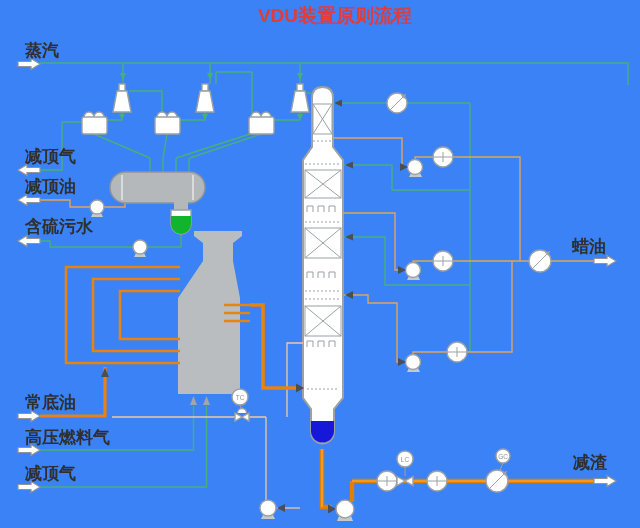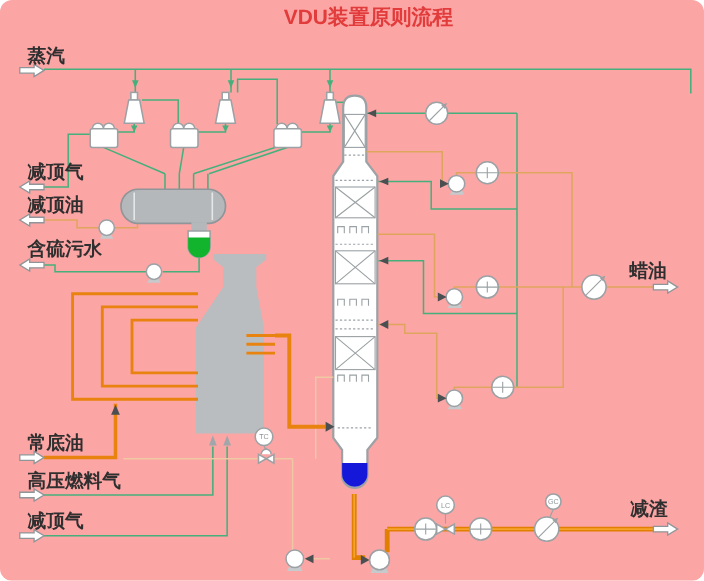--- a/index.html
+++ b/index.html
@@ -1,17 +1,17 @@
 <!DOCTYPE html>
 <html><head>
 <meta charset="utf-8">
 <style>
   html,body{margin:0;padding:0;background:#ffffff;}
-  .stage{position:relative;width:640px;height:528px;background:#fca5a5;overflow:hidden;
-         font-family:"Liberation Sans", sans-serif;border-radius:11px;}
+  .stage{position:relative;width:640px;height:528px;background:#3b82f6;overflow:hidden;
+         font-family:"Liberation Sans", sans-serif;}
   svg text{font-family:"Liberation Sans", sans-serif;}
   .lbl{font-size:17px;font-weight:700;fill:#2f2f2f;}
   .title{font-size:19px;font-weight:700;fill:#e23b3b;}
   .inst{font-size:6.5px;fill:#8f9598;}
   .g-line{stroke:#46b07c;stroke-width:1.4;fill:none;}
   .o-thick{stroke:#e8830f;stroke-width:3.2;fill:none;}
   .o-res{stroke:#e07f00;stroke-width:4.4;fill:none;}
   .o-res2{stroke:#f6a32b;stroke-width:1.6;fill:none;}
   .o-thin{stroke:#dfa55e;stroke-width:1.4;fill:none;}
   .pale{stroke:#eec9a3;stroke-width:1.3;fill:none;}

